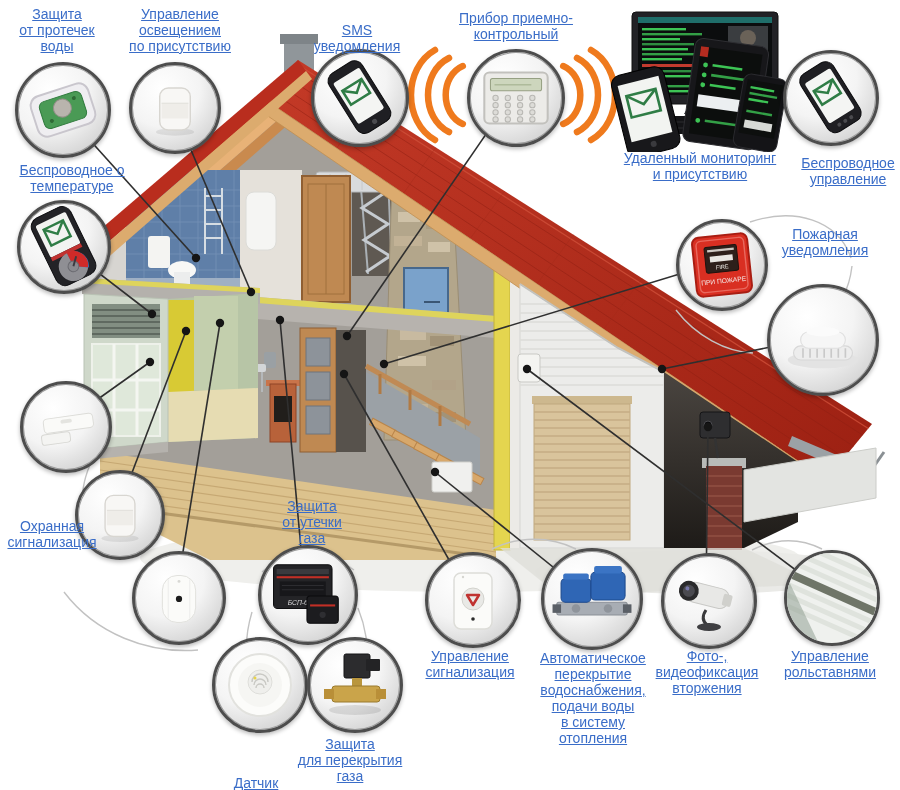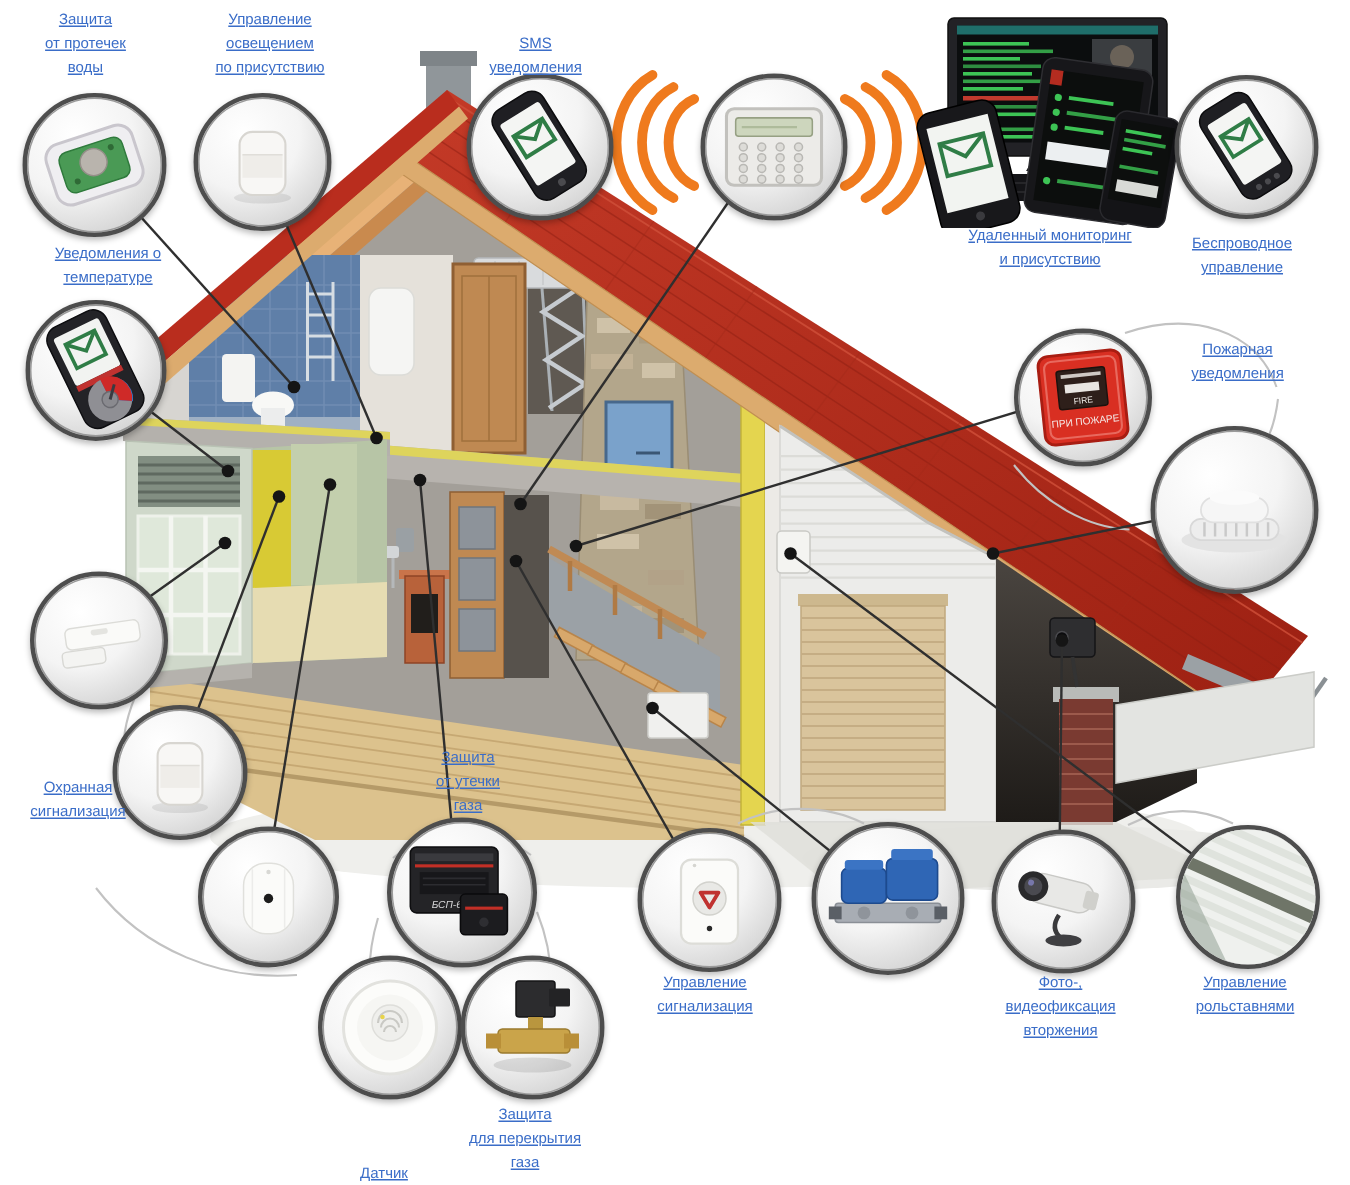--- a/index.html
+++ b/index.html
@@ -1,20 +1,20 @@
 <!DOCTYPE html>
 <html><head>
 <meta charset="utf-8">
 <style>
   html,body{margin:0;padding:0;background:#fff;}
   #stage{position:relative;width:900px;height:790px;background:#ffffff;overflow:hidden;
          font-family:"Liberation Sans", sans-serif;}
   #scene{position:absolute;left:0;top:0;z-index:1;}
   .lbl{position:absolute;z-index:4;transform:translateX(-50%);text-align:center;
-       color:#3a6dc8;font-size:10px;line-height:16px;font-weight:400;
+       color:#3a6dc8;font-size:14px;line-height:16px;font-weight:400;
        text-decoration:underline;white-space:pre-line;cursor:pointer;}
   .callout{position:absolute;z-index:3;border-radius:50%;overflow:hidden;
        background:radial-gradient(circle at 35% 28%, #ffffff 0%, #f4f4f4 45%, #dcdcdc 72%, #c2c2c2 100%);
        border:3px solid #4d4d4d;box-shadow:0 2px 4px rgba(0,0,0,.28), inset 0 0 0 1px #9a9a9a;}
   .callout svg{display:block;width:100%;height:100%;}
   #cluster{position:absolute;z-index:3;}
 </style>
 </head>
 <body>
 
@@ -649,35 +649,43 @@
 </div>
 
 <div class="lbl" style="left:57px;top:6px">Защита
 от протечек
 воды</div>
 <div class="lbl" style="left:180px;top:6px">Управление
 освещением
 по присутствию</div>
 <div class="lbl" style="left:357px;top:22px">SMS
 уведомления</div>
+<div class="lbl" style="left:516px;top:10px">Прибор приемно-
+контрольный</div>
 <div class="lbl" style="left:700px;top:150px">Удаленный мониторинг
 и присутствию</div>
-<div class="lbl" style="left:828px;top:155px">Беспроводное
+<div class="lbl" style="left:848px;top:155px">Беспроводное
 управление</div>
-<div class="lbl" style="left:72px;top:162px">Уведомления о
+<div class="lbl" style="left:72px;top:162px">Беспроводное о
 температуре</div>
 <div class="lbl" style="left:825px;top:226px">Пожарная
 уведомления</div>
 <div class="lbl" style="left:52px;top:518px">Охранная
 сигнализация</div>
 <div class="lbl" style="left:312px;top:498px">Защита
 от утечки
 газа</div>
 <div class="lbl" style="left:470px;top:648px">Управление
 сигнализация</div>
+<div class="lbl" style="left:593px;top:650px">Автоматическое
+перекрытие
+водоснабжения,
+подачи воды
+в систему
+отопления</div>
 <div class="lbl" style="left:707px;top:648px">Фото-,
 видеофиксация
 вторжения</div>
 <div class="lbl" style="left:830px;top:648px">Управление
 рольставнями</div>
 <div class="lbl" style="left:256px;top:775px">Датчик
 угарного
 газа</div>
 <div class="lbl" style="left:350px;top:736px">Защита
 для перекрытия

